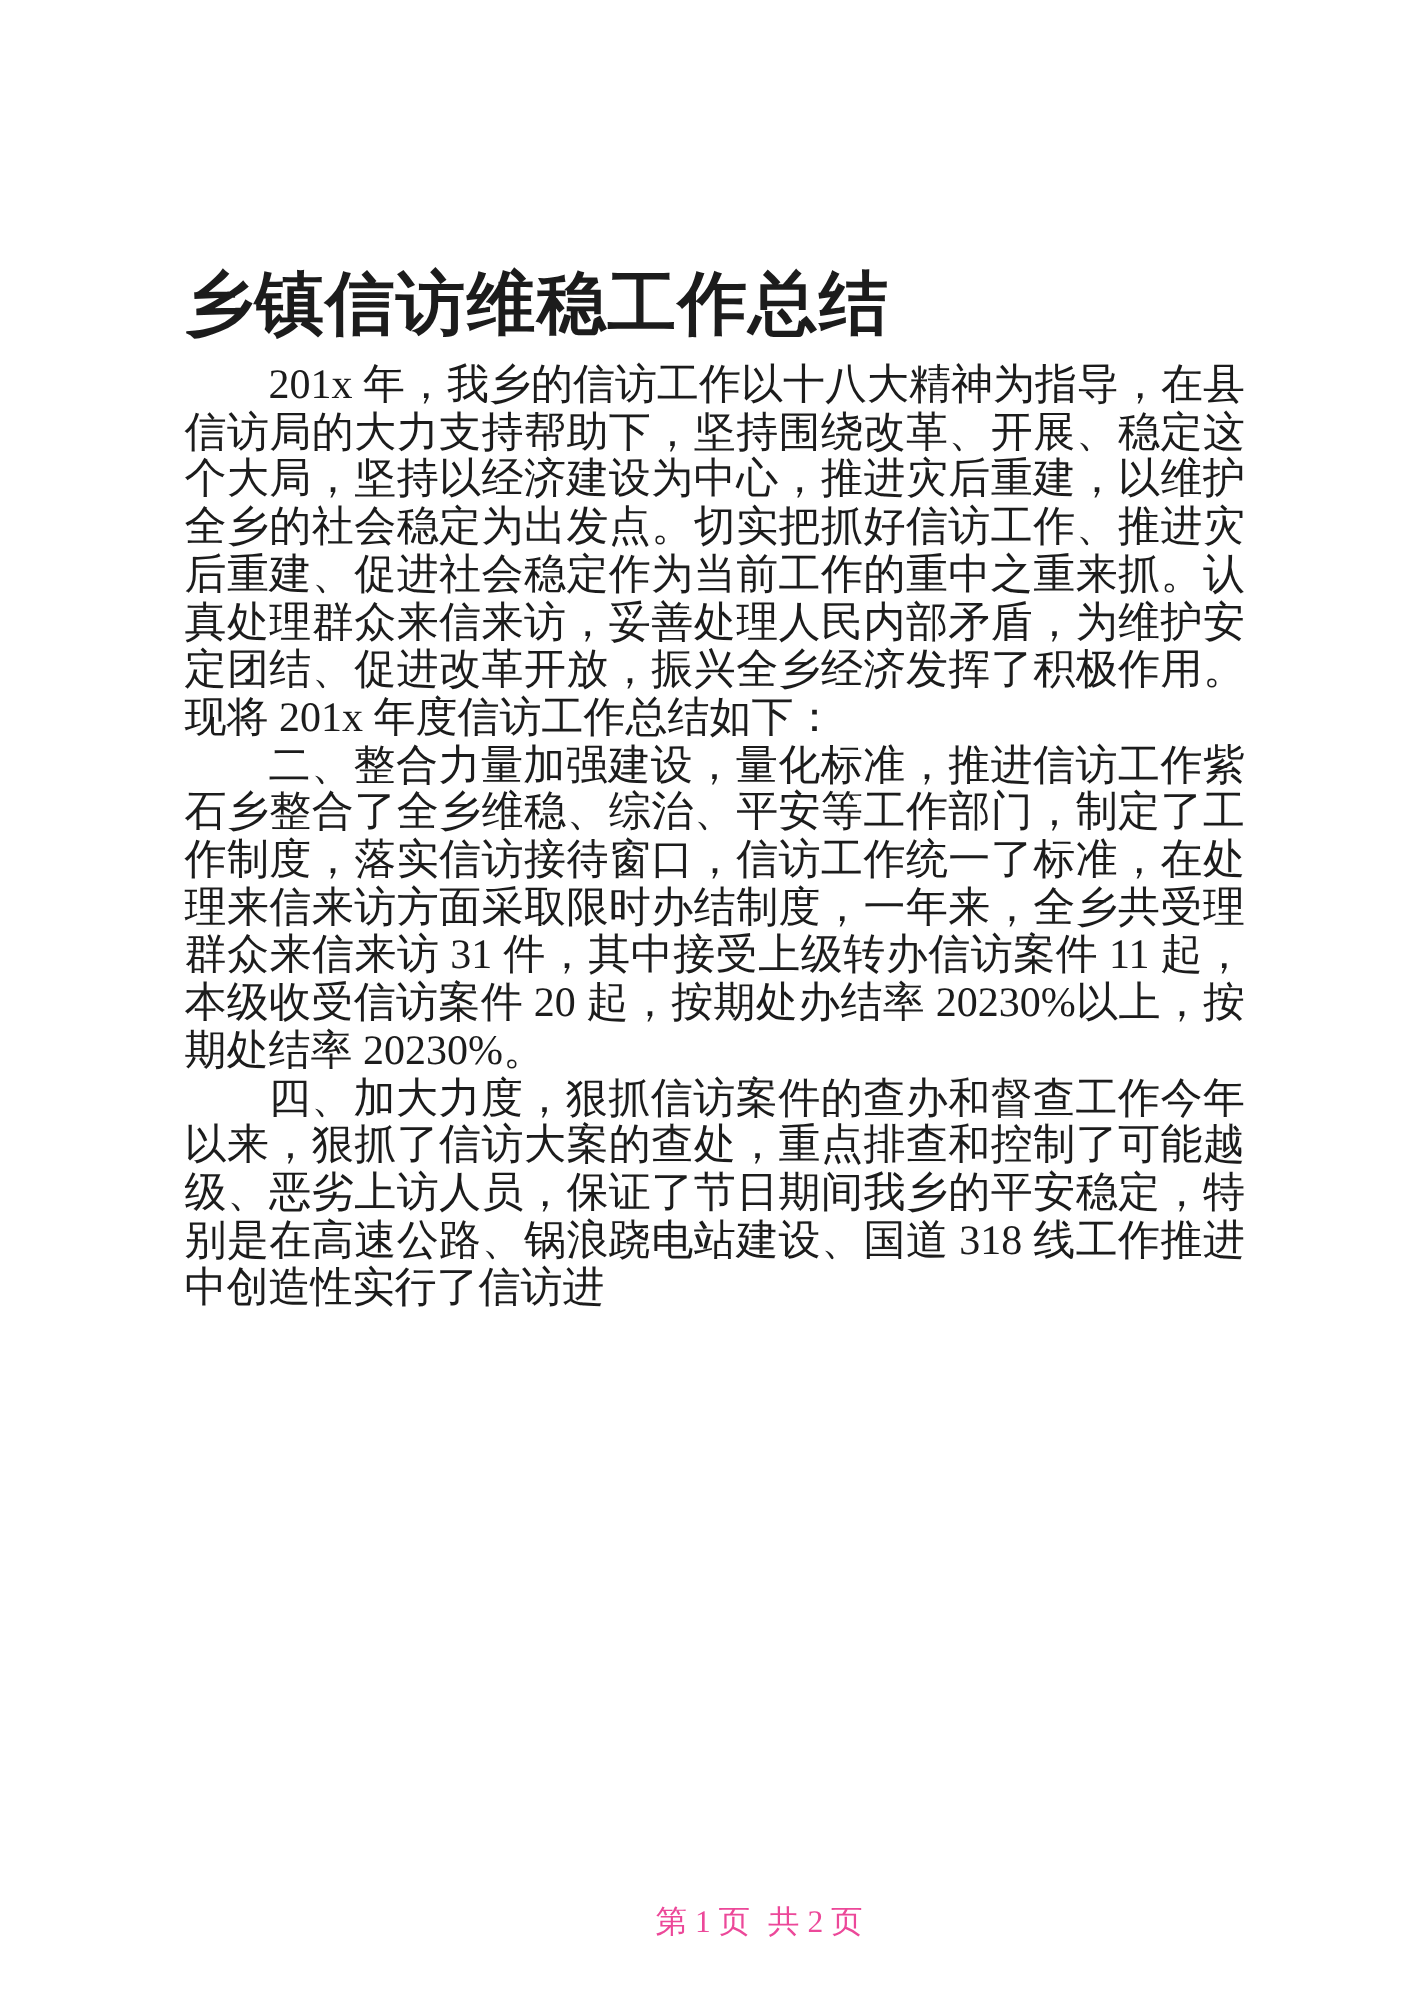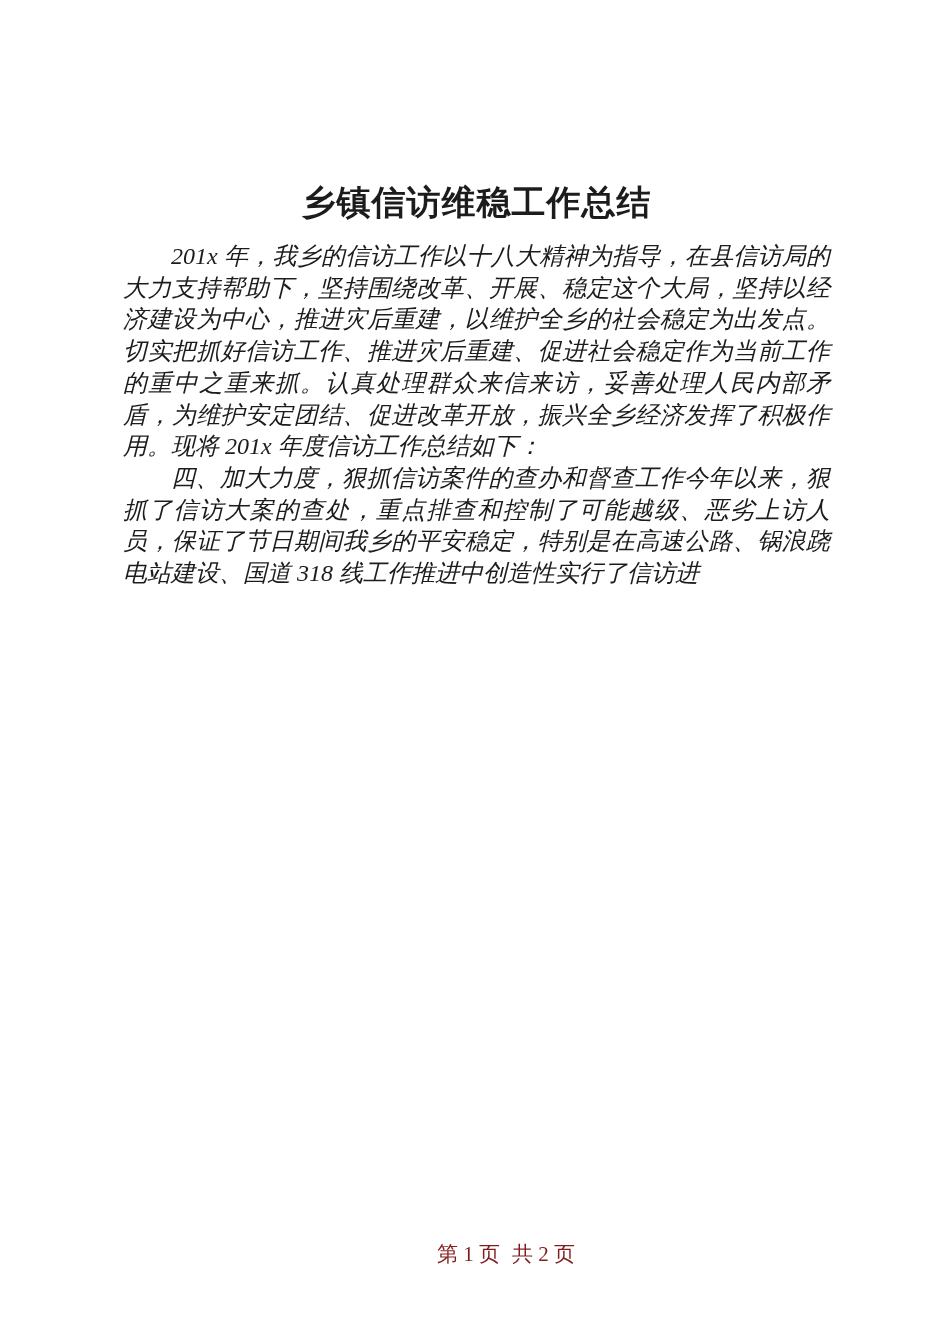--- a/index.html
+++ b/index.html
@@ -18,62 +18,62 @@
     background: #ffffff;
     overflow: hidden;
   }
   .content {
     position: absolute;
     left: 123px;
     top: 180px;
     width: 707px;
   }
   .doc-title {
-    font-size: 34px;
+    font-size: 46px;
     line-height: 46px;
     font-weight: bold;
-    text-align: center;
+    text-align: left;
     margin: 0 0 15px 0;
     letter-spacing: 1px;
   }
   .para {
-    font-size: 24px;
+    font-size: 28px;
     line-height: 31.7px;
     margin: 0;
     text-indent: 2em;
     text-align: justify;
     text-justify: inter-ideograph;
     word-break: break-all;
-    font-style: italic;
   }
   .page-footer {
     position: absolute;
     left: 437px;
-    top: 1241px;
+    top: 1268px;
     font-size: 21px;
     line-height: 26px;
-    color: #7f1d1d;
+    color: #ec4899;
     white-space: nowrap;
   }
   .footer-gap {
     display: inline-block;
     width: 12px;
   }
 </style>
 </head>
 <body>
 
 <div class="page">
 
   <div class="content">
     <h1 class="doc-title">乡镇信访维稳工作总结</h1>
 
     <p class="para">201x 年，我乡的信访工作以十八大精神为指导，在县信访局的大力支持帮助下，坚持围绕改革、开展、稳定这个大局，坚持以经济建设为中心，推进灾后重建，以维护全乡的社会稳定为出发点。切实把抓好信访工作、推进灾后重建、促进社会稳定作为当前工作的重中之重来抓。认真处理群众来信来访，妥善处理人民内部矛盾，为维护安定团结、促进改革开放，振兴全乡经济发挥了积极作用。现将 201x 年度信访工作总结如下：</p>
 
 
+    <p class="para">二、整合力量加强建设，量化标准，推进信访工作紫石乡整合了全乡维稳、综治、平安等工作部门，制定了工作制度，落实信访接待窗口，信访工作统一了标准，在处理来信来访方面采取限时办结制度，一年来，全乡共受理群众来信来访 31 件，其中接受上级转办信访案件 11 起，本级收受信访案件 20 起，按期处办结率 20230%以上，按期处结率 20230%。</p>
 
 
     <p class="para">四、加大力度，狠抓信访案件的查办和督查工作今年以来，狠抓了信访大案的查处，重点排查和控制了可能越级、恶劣上访人员，保证了节日期间我乡的平安稳定，特别是在高速公路、锅浪跷电站建设、国道 318 线工作推进中创造性实行了信访进</p>
   </div>
 
   <div class="page-footer">
     <span>第 1 页</span><span class="footer-gap"></span><span>共 2 页</span>
   </div>
 
 </div>

